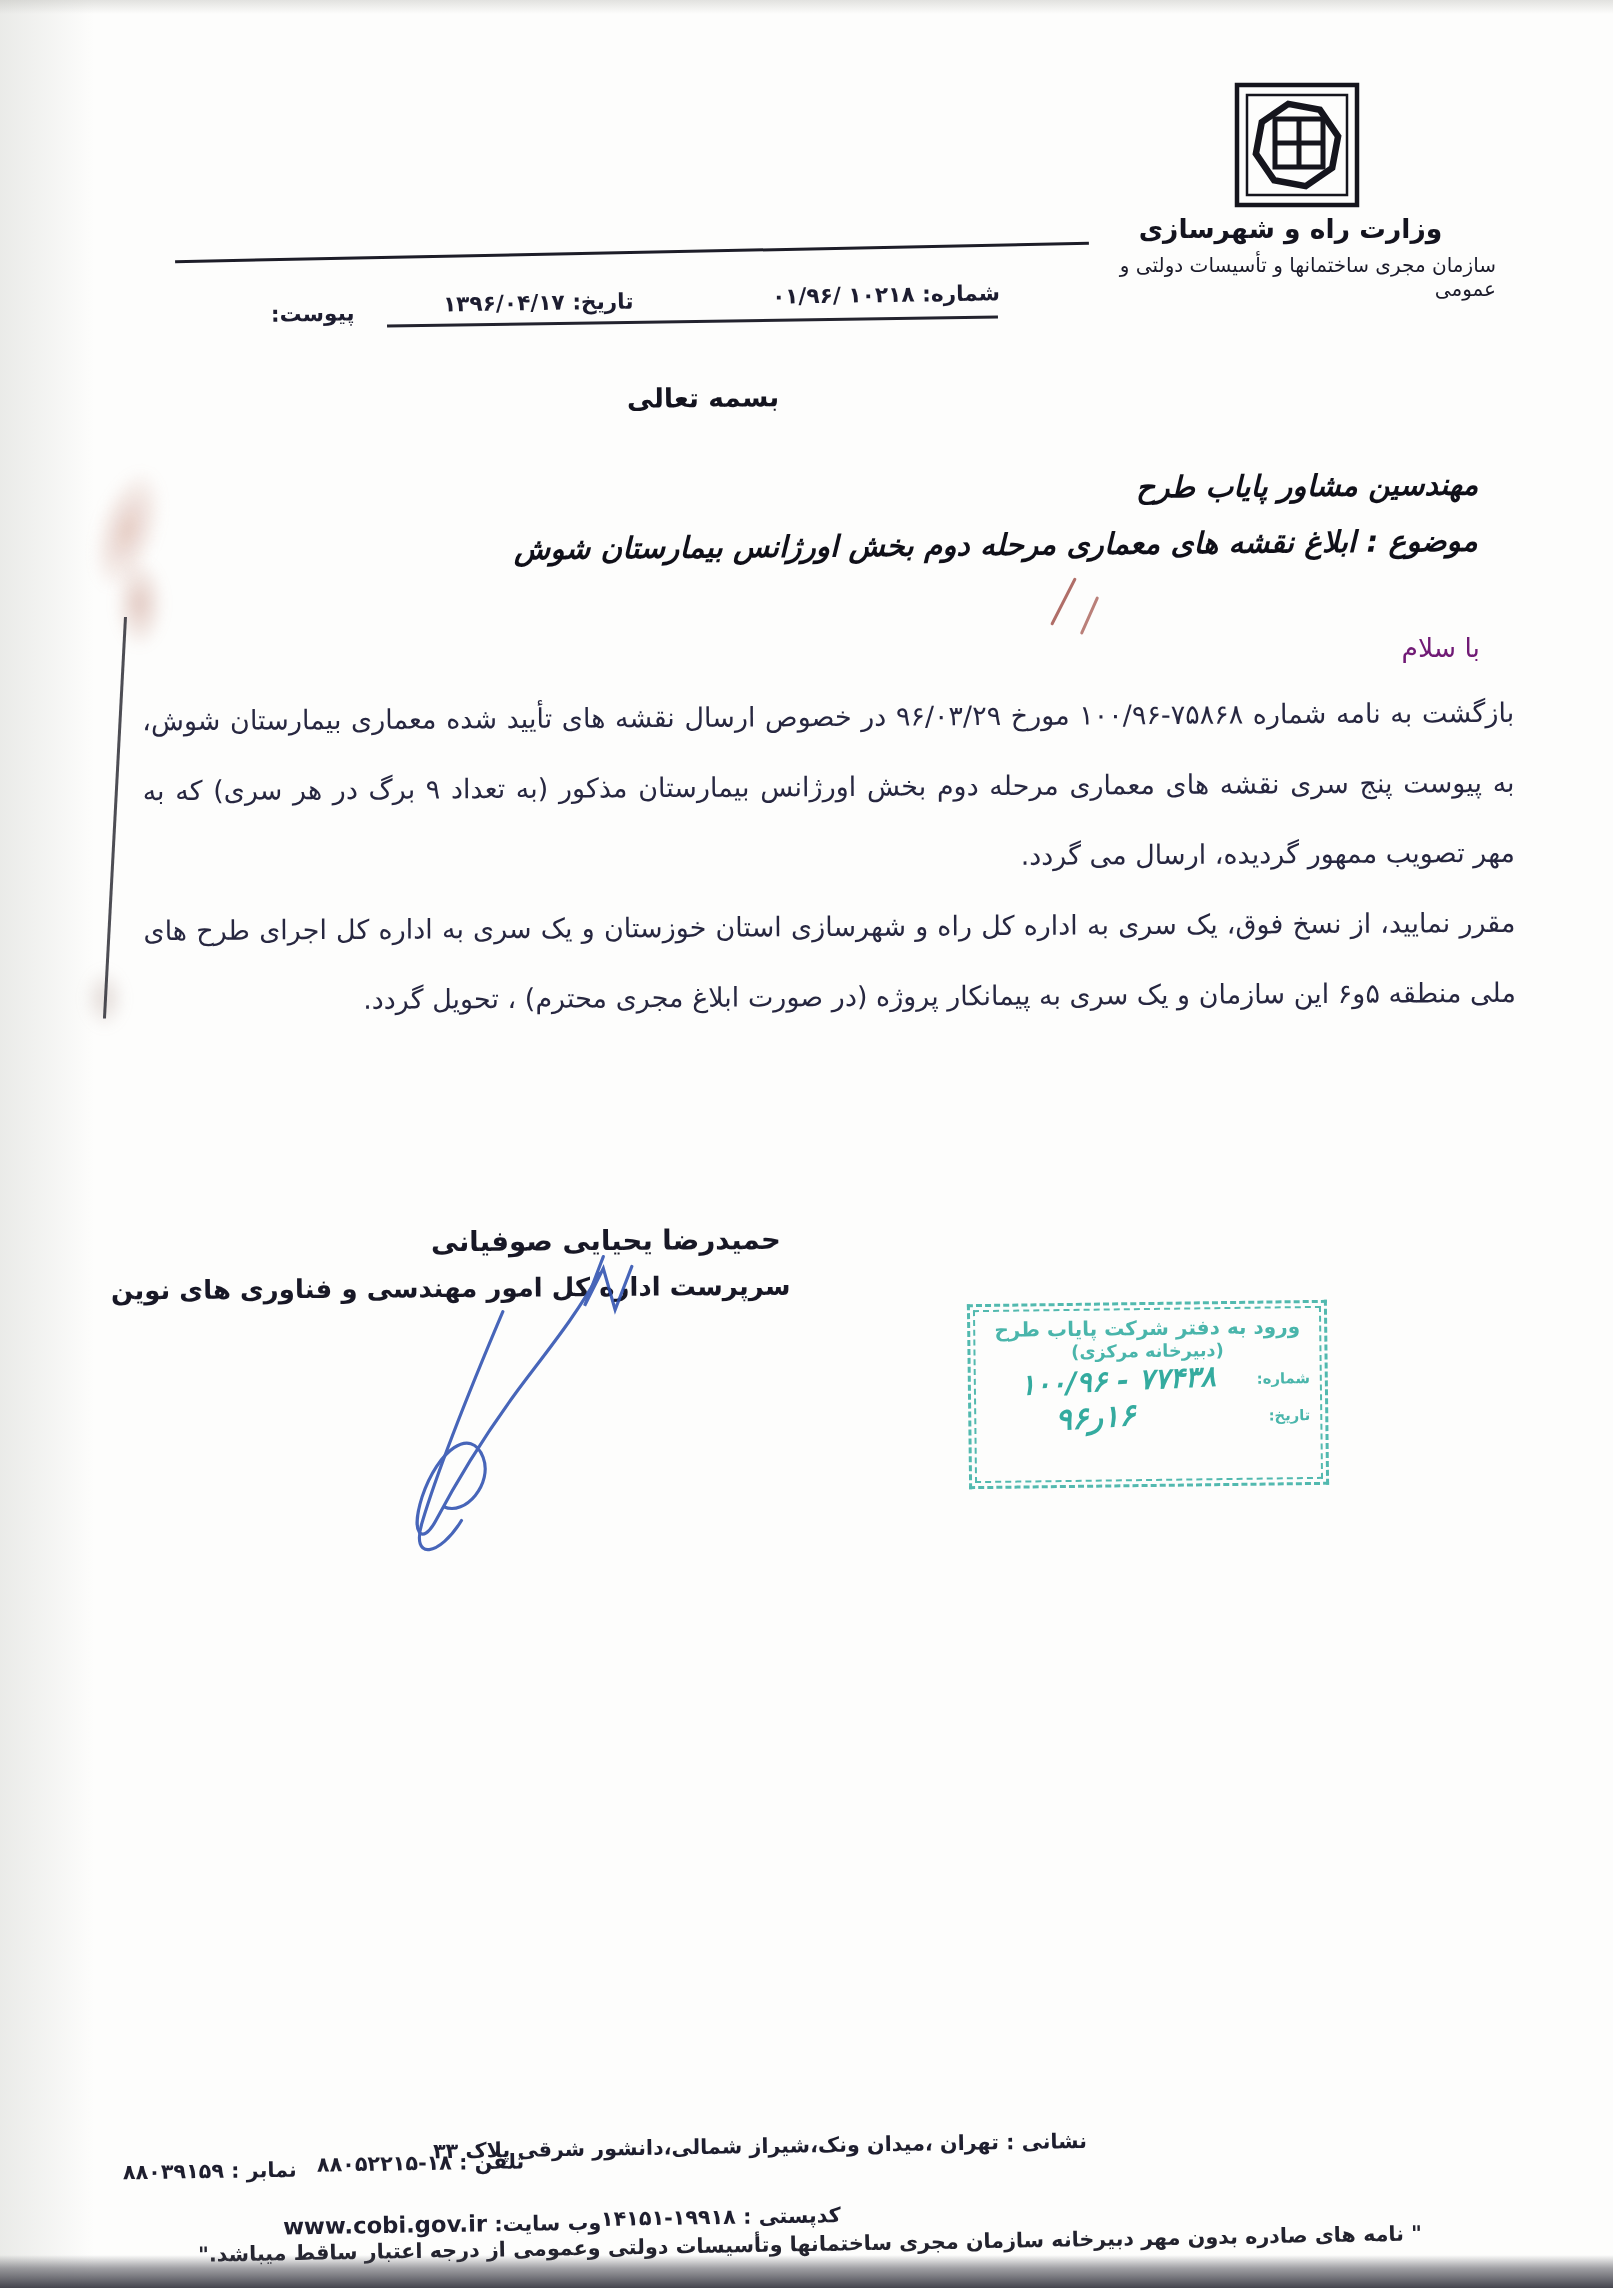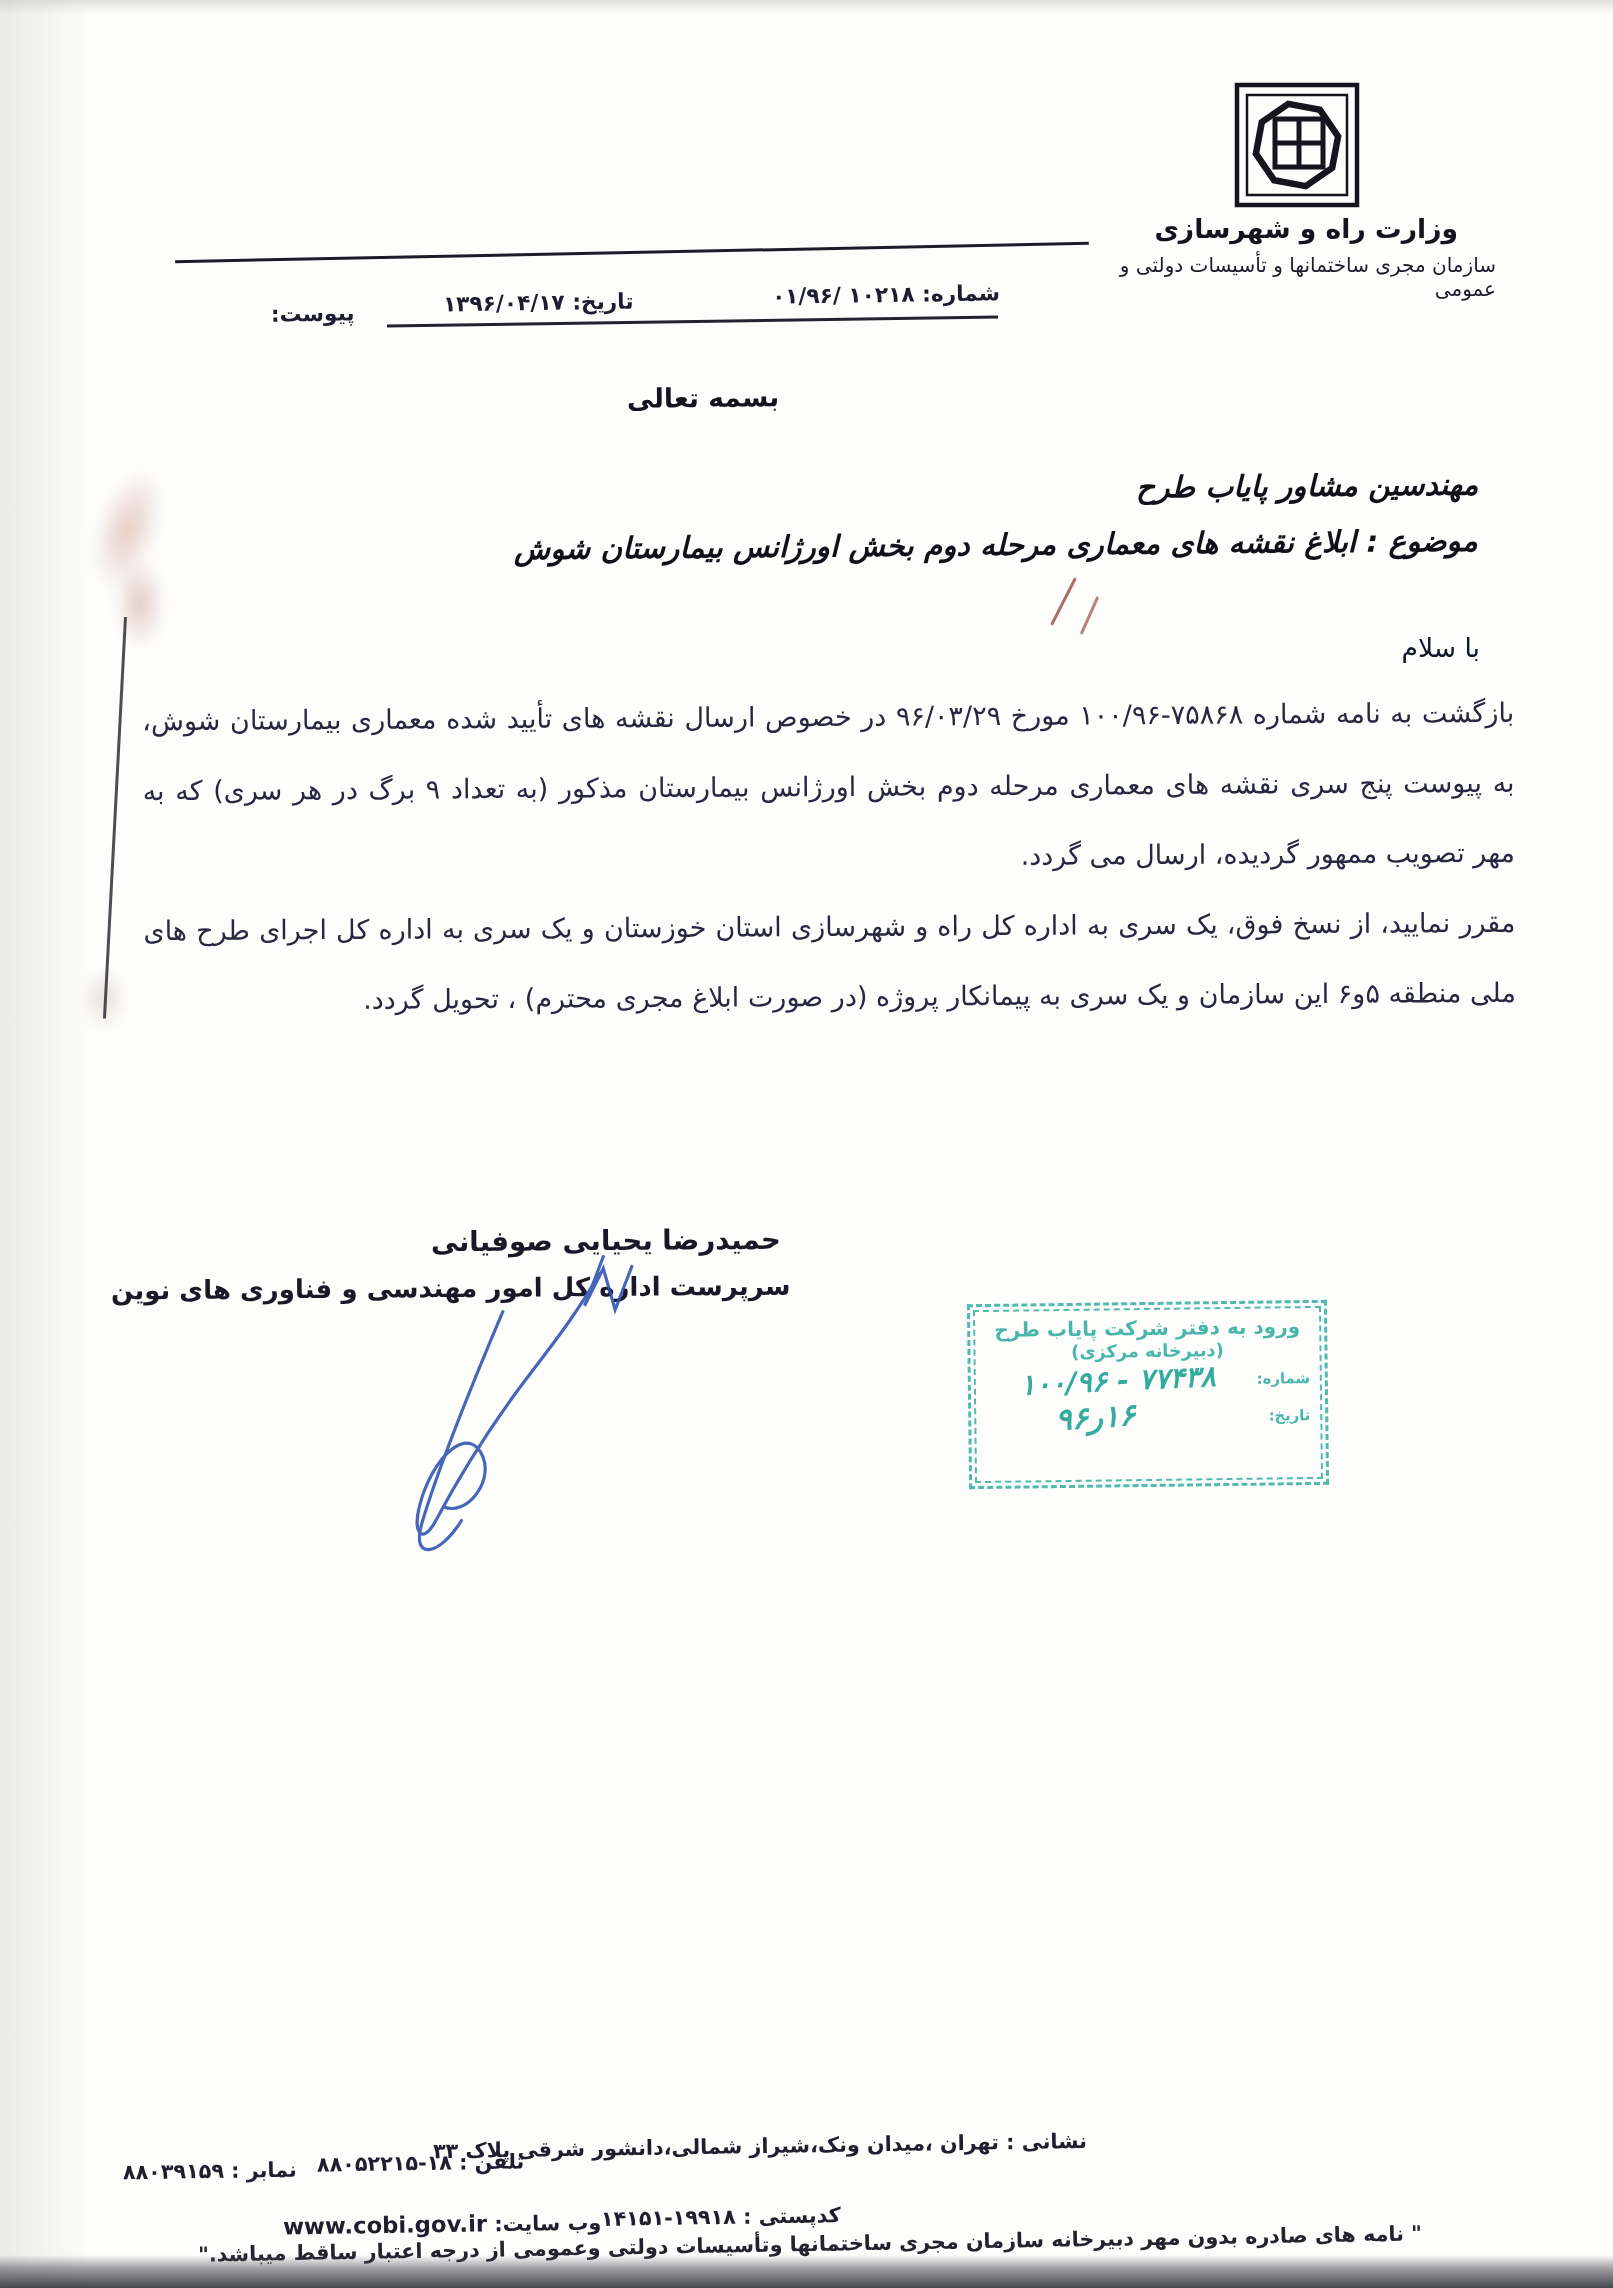--- a/index.html
+++ b/index.html
@@ -4,41 +4,41 @@
 <style>
   html,body{margin:0;padding:0;background:#e8e8e8;}
   .page{
     position:relative;width:1614px;height:2288px;margin:0 auto;
     background:#fdfdfc;overflow:hidden;
     font-family:"DejaVu Sans",sans-serif;direction:rtl;color:#23233a;
   }
   .abs{position:absolute;}
   
   .logo{left:1233px;top:79px;width:128px;height:132px;}
-  .org-title{right:156px;top:213px;width:335px;
+  .org-title{right:156px;top:213px;width:335px;text-align:center;
     font-size:26.6px;font-weight:700;color:#14141f;}
   .org-subtitle{right:118px;top:253px;width:404px;text-align:right;
     font-size:20px;font-weight:500;color:#1b1b2a;}
   .rule-main{left:175px;top:251px;width:914px;height:3px;background:#1d1d28;
     transform:rotate(-1.15deg);}
   .rule-sub{left:387px;top:320px;width:611px;height:2.5px;background:#23232e;
     transform:rotate(-0.85deg);}
   .hfield{font-size:21.7px;font-weight:600;color:#1d1d30;transform:rotate(-0.9deg);}
   .hfield .num{font-weight:600;}
   .f-number{right:614px;top:282px;}
   .f-date{right:980px;top:290px;}
   .f-attach{right:1259px;top:301px;}
   
   .basmala{right:835px;top:382px;font-size:26.6px;font-weight:700;color:#14141f;
     transform:rotate(-0.6deg);}
   .recipient{right:136px;top:469px;font-size:29.6px;font-weight:700;font-style:italic;
     color:#101019;transform:rotate(-0.5deg);}
   .subject{right:136px;top:528px;font-size:29.6px;font-weight:700;font-style:italic;
     color:#101019;white-space:nowrap;transform:rotate(-0.5deg);}
-  .salutation{right:134px;top:632px;font-size:26.6px;font-weight:500;color:#0f172a;}
+  .salutation{right:134px;top:632px;font-size:26.6px;font-weight:500;color:#701a75;}
   .body-text{right:99px;left:143px;top:682px;
     font-size:27px;line-height:70px;color:#272740;
     text-align:justify;transform:rotate(-0.35deg);}
   .body-text p{margin:0;}
   
   .signer-name{right:833px;top:1224px;font-size:27.6px;font-weight:700;color:#181826;
     transform:rotate(-0.4deg);}
   .signer-title{right:824px;top:1273px;font-size:26px;font-weight:700;color:#181826;
     transform:rotate(-0.4deg);}
   .sig-svg{left:345px;top:1229px;width:296px;height:325px;}

